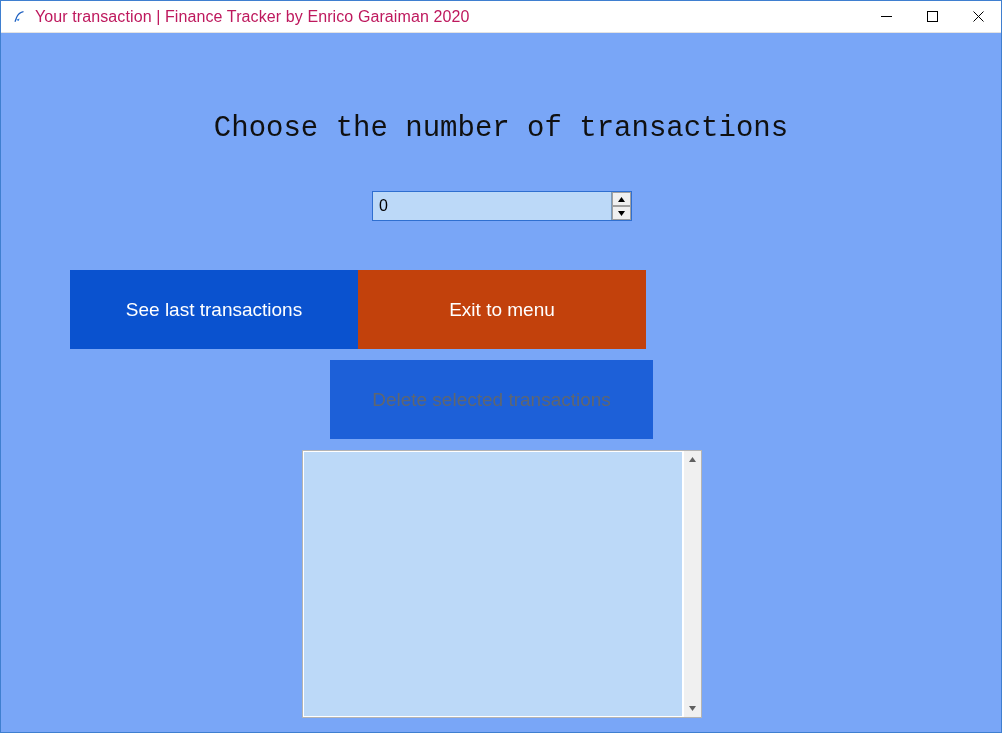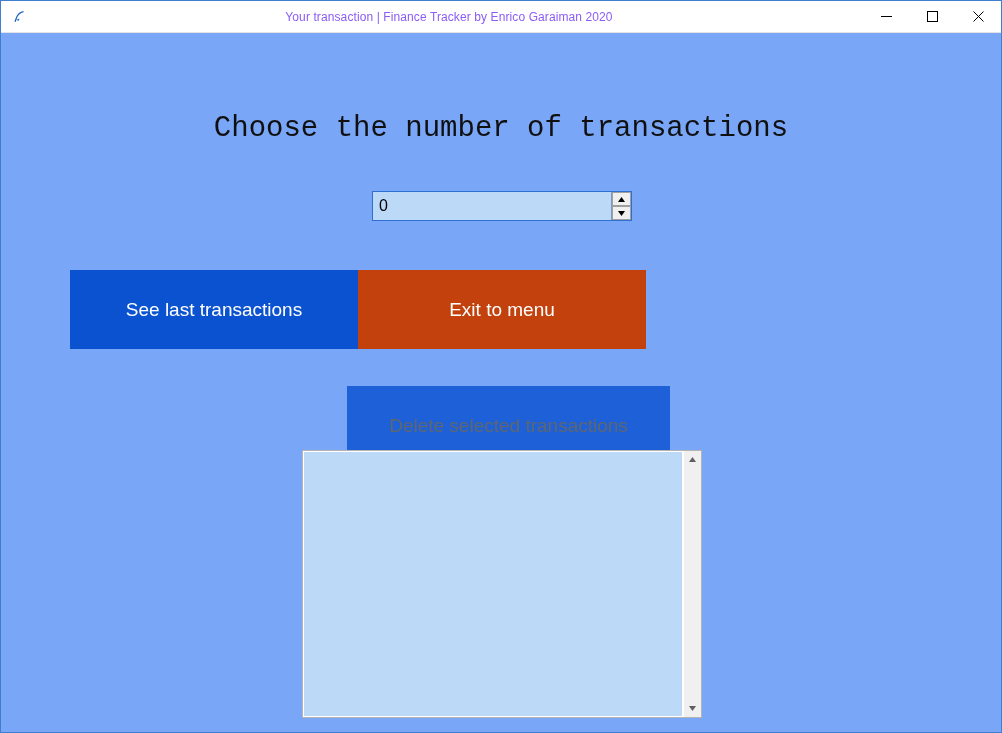--- a/index.html
+++ b/index.html
@@ -34,28 +34,27 @@
   }
   .titlebar-icon {
     width: 16px;
     height: 16px;
     margin-left: 10px;
     margin-right: 8px;
     flex: none;
     position: relative;
   }
   .titlebar-title {
-    font-size: 12px;
-    color: #8b5cf6;
+    font-size: 16px;
+    color: #be185d;
     white-space: nowrap;
     flex: 1 1 auto;
     overflow: hidden;
     text-overflow: ellipsis;
     letter-spacing: 0.1px;
-    text-align: center;
   }
   .win-buttons {
     display: flex;
     flex: none;
     height: 31px;
   }
   .win-btn {
     width: 46px;
     height: 31px;
     display: flex;
@@ -143,28 +142,27 @@
     align-items: center;
     justify-content: center;
     cursor: default;
     padding: 0;
   }
   .btn-see { width: 288px; background: #0a52cf; }
   .btn-clear { width: 288px; background: #000000; }
   .btn-exit { width: 288px; background: #c2410c; }
   .btn-delete {
     position: absolute;
-    left: 346px;
+    left: 329px;
     top: 327px;
     width: 323px;
     height: 79px;
     background: #1d60d8;
     color: #5f6670;
     font-size: 19px;
-    margin-top: 26px;
   }
   
   .listbox {
     position: absolute;
     left: 301px;
     top: 417px;
     width: 400px;
     height: 268px;
     box-sizing: border-box;
     background: #ffffff;

